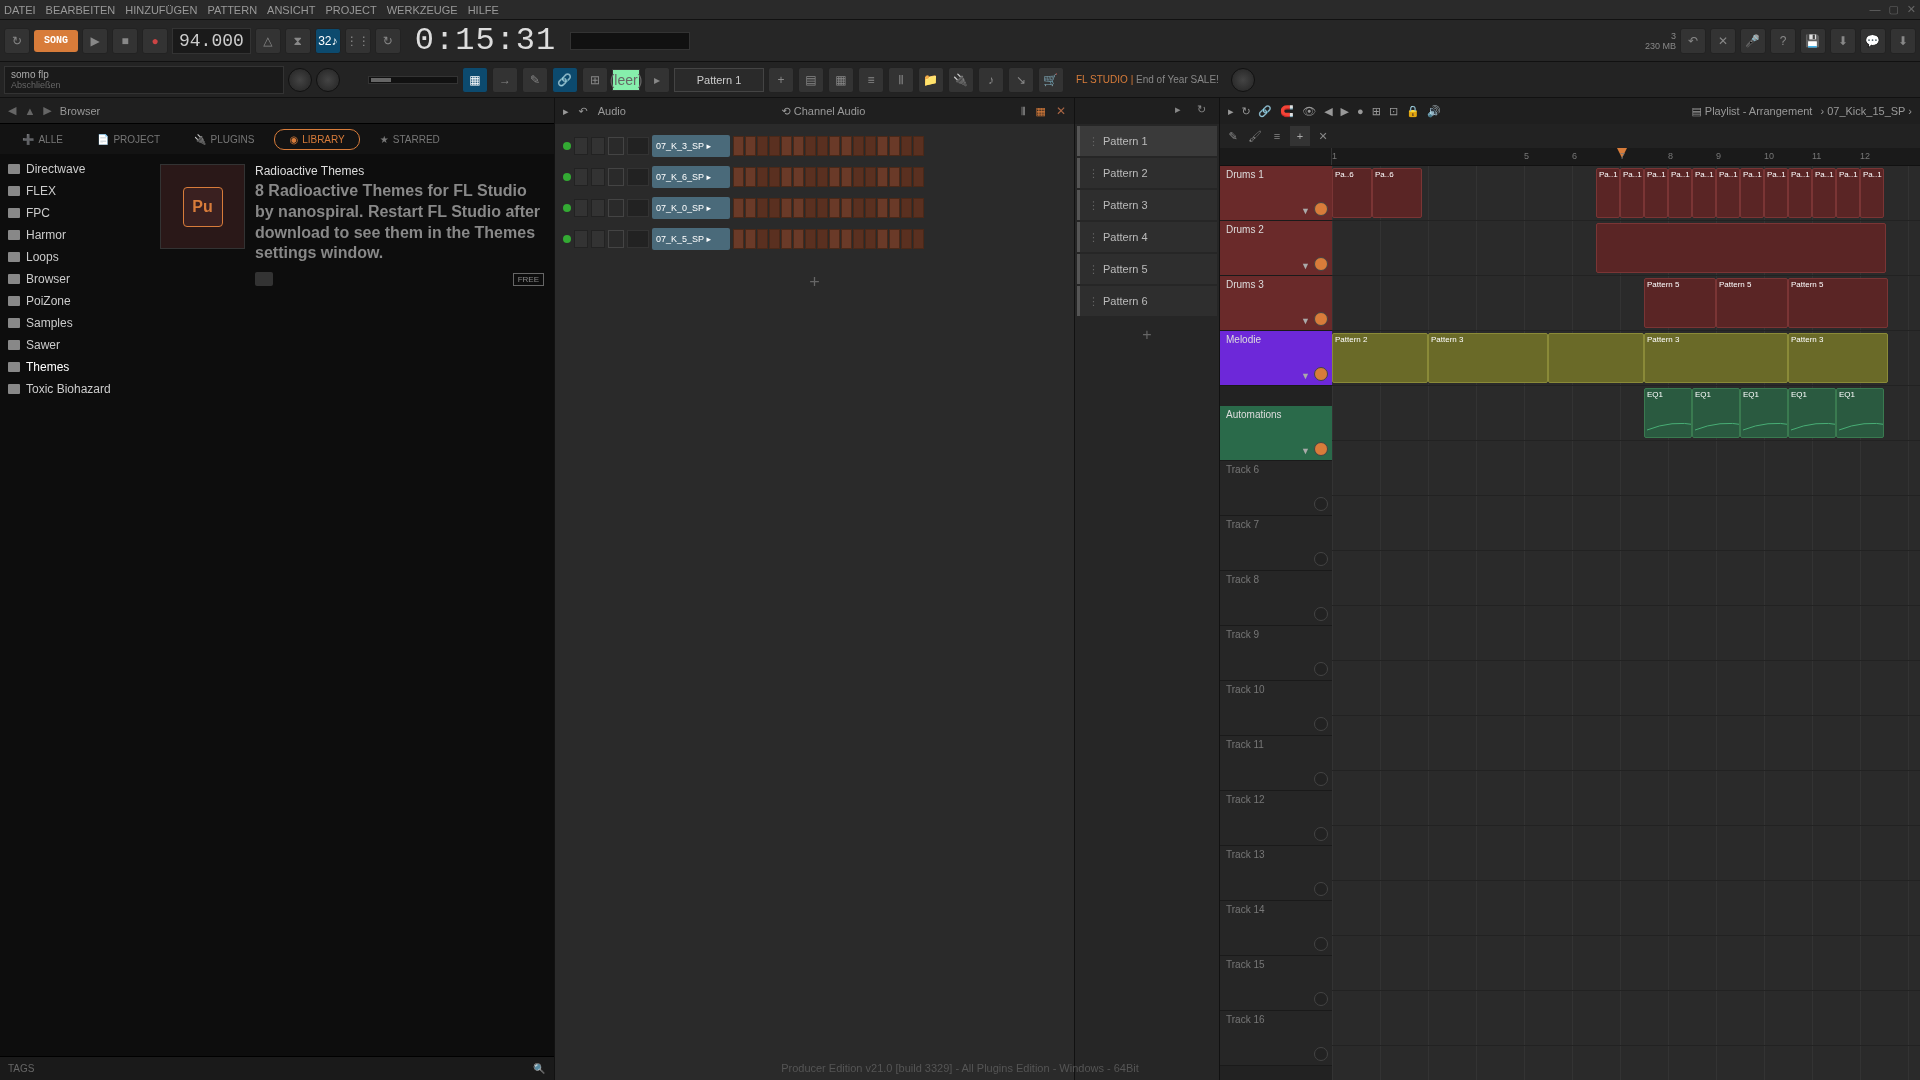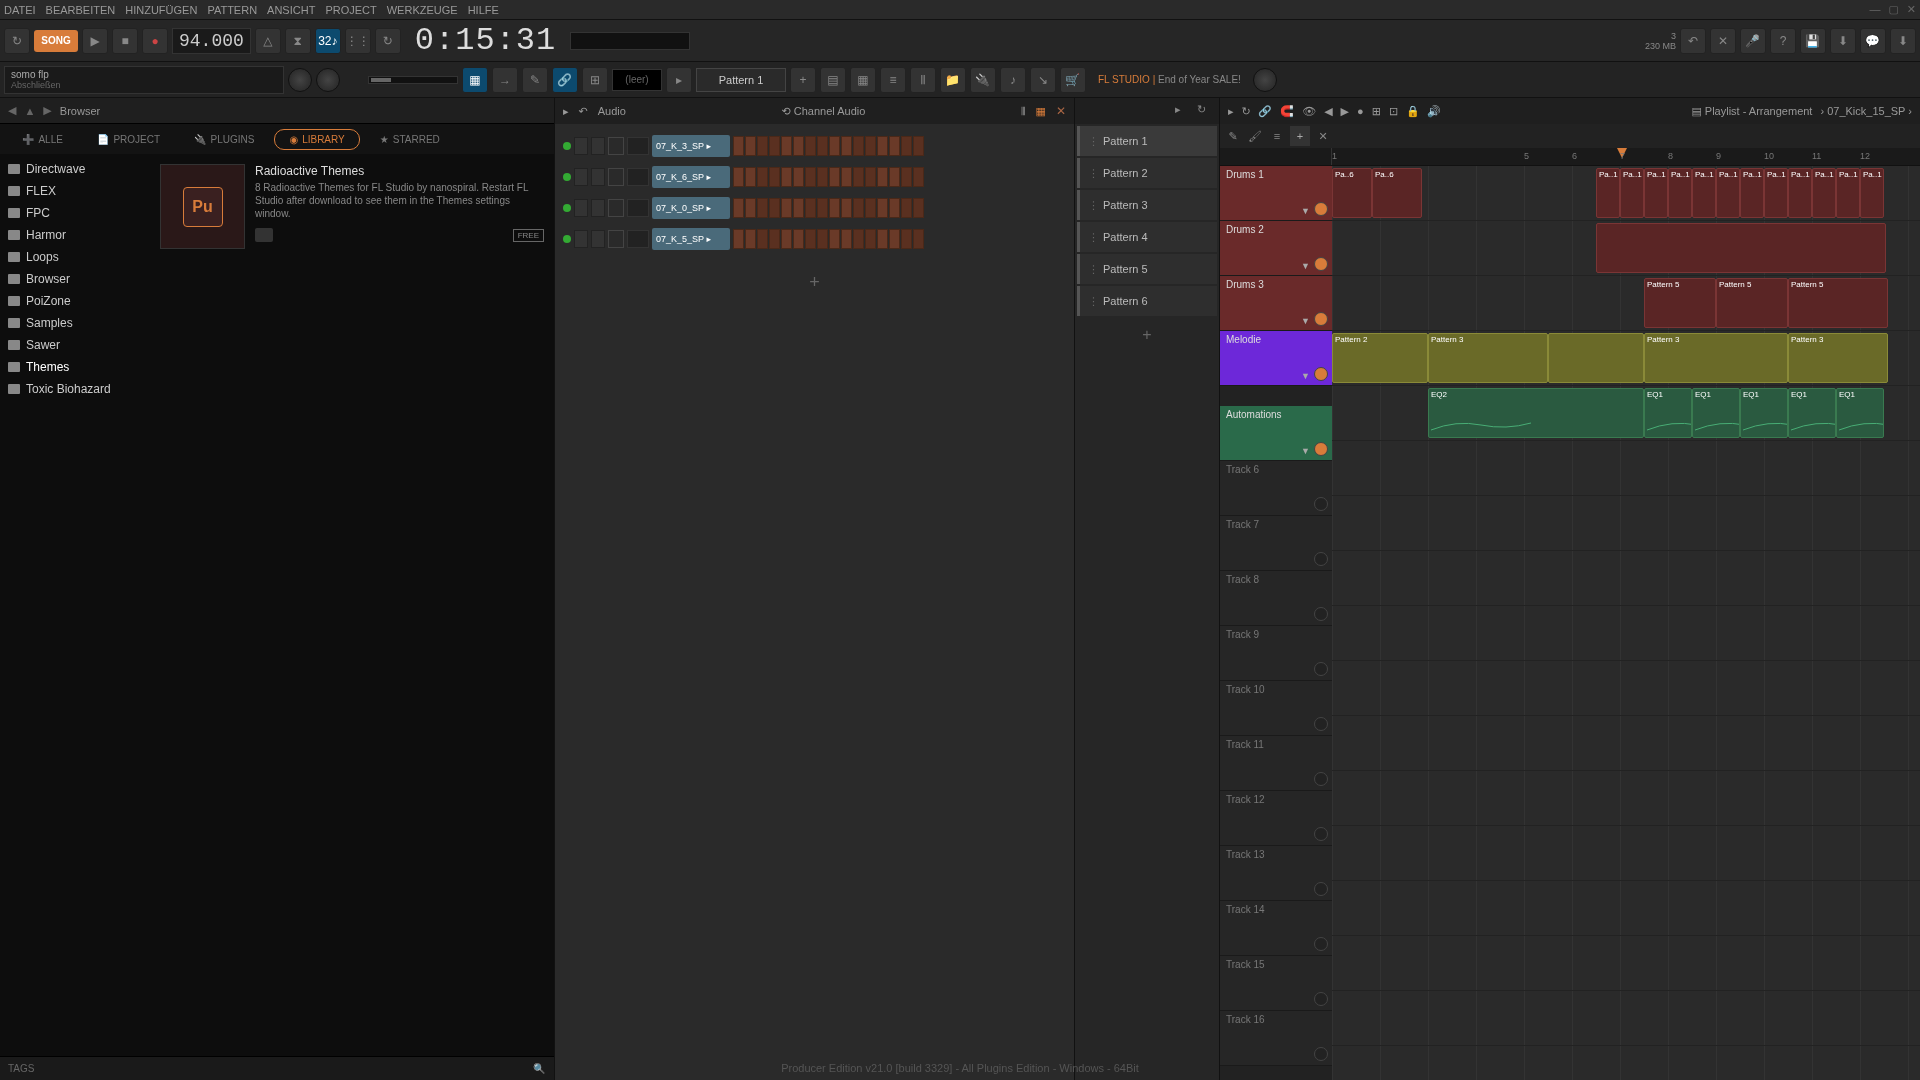--- a/index.html
+++ b/index.html
@@ -6,36 +6,36 @@
 body { background: #1a1a1a; width: 1920px; height: 1080px; overflow: hidden; color: #aaa; font-size: 11px; }
 
 
 .menubar { height: 20px; background: #2a2a2a; display: flex; align-items: center; padding: 0 4px; gap: 10px; font-size: 11px; color: #999; border-bottom: 1px solid #111; }
 .menubar span { cursor: pointer; }
 
 
 .toolbar { height: 42px; background: #262626; display: flex; align-items: center; padding: 0 4px; gap: 4px; border-bottom: 1px solid #111; }
 .tb-btn { width: 26px; height: 26px; background: #333; border: 1px solid #222; border-radius: 3px; display: flex; align-items: center; justify-content: center; color: #888; font-size: 12px; cursor: pointer; }
 .tb-btn.active { background: #0c4a6e; color: #fff; }
-.song-btn { width: 44px; height: 22px; background: #d87c3a; color: #fff; border-radius: 3px; display: flex; align-items: center; justify-content: center; font-size: 10px; font-weight: bold; }
+.song-btn { width: 44px; height: 22px; background: #d87c3a; color: #fff; border-radius: 3px; display: flex; align-items: center; justify-content: center; font-size: 10px; font-weight: bold; font-family: Liberation Mono, monospace; }
 .time-display { font-family: 'Courier New', monospace; font-size: 32px; color: #ddd; letter-spacing: 1px; padding: 0 10px; font-weight: 300; }
 .tempo-display { font-family: 'Courier New', monospace; font-size: 18px; color: #ccc; background: #1a1a1a; padding: 2px 6px; border: 1px solid #333; }
 .meter { width: 120px; height: 18px; background: #111; border: 1px solid #333; }
 .win-controls { margin-left: auto; display: flex; gap: 8px; color: #666; }
 
 
 .toolbar2 { height: 36px; background: #232323; display: flex; align-items: center; padding: 0 4px; gap: 4px; border-bottom: 1px solid #111; }
 .hint-panel { width: 280px; height: 28px; background: #1a1a1a; border: 1px solid #333; padding: 2px 6px; display: flex; flex-direction: column; justify-content: center; }
 .hint-title { color: #aaa; font-size: 10px; }
 .hint-sub { color: #666; font-size: 9px; }
 .knob { width: 24px; height: 24px; border-radius: 50%; background: radial-gradient(#444,#222); border: 1px solid #111; }
 .vol-slider { width: 90px; height: 8px; background: #111; border: 1px solid #333; position: relative; }
 .vol-slider::after { content: ''; position: absolute; left: 2px; top: 1px; width: 20px; height: 4px; background: #666; }
 .pattern-sel { width: 90px; height: 24px; background: #2a2a2a; border: 1px solid #444; color: #ccc; display: flex; align-items: center; justify-content: center; font-size: 11px; }
-.dropdown-empty { width: 50px; height: 22px; background: #000000; border: 1px solid #333; color: #666; font-size: 10px; display: flex; align-items: center; justify-content: center; }
+.dropdown-empty { width: 28px; height: 22px; background: #86efac; border: 1px solid #333; color: #666; font-size: 14px; display: flex; align-items: center; justify-content: center; }
 .news { color: #888; font-size: 10px; margin-left: 8px; }
 
 
 .main { display: flex; height: calc(100% - 98px); }
 
 
 .browser { width: 554px; background: #0d0d0d; display: flex; flex-direction: column; }
 .browser-hdr { height: 26px; background: #1f1f1f; display: flex; align-items: center; padding: 0 8px; gap: 8px; color: #999; font-size: 11px; border-bottom: 1px solid #000; }
 .browser-hdr .arrow { color: #666; cursor: pointer; }
 .browser-tabs { height: 30px; display: flex; align-items: center; gap: 6px; padding: 0 8px; background: #131313; }
@@ -45,21 +45,21 @@
 .browser-tree { width: 150px; padding: 4px 0; }
 .tree-item { padding: 4px 8px; color: #ccc; font-size: 12px; display: flex; align-items: center; gap: 6px; cursor: pointer; }
 .tree-item.sel { color: #fff; }
 .folder-icon { width: 12px; height: 10px; background: #888; border-radius: 1px; }
 .browser-content { flex: 1; padding: 10px; }
 .theme-card { display: flex; gap: 10px; }
 .theme-thumb { width: 85px; height: 85px; background: #2a1818; border: 1px solid #333; display: flex; align-items: center; justify-content: center; position: relative; }
 .theme-badge { width: 40px; height: 40px; background: #3a2020; border: 1px solid #d87c3a; color: #d87c3a; font-size: 16px; font-weight: bold; display: flex; align-items: center; justify-content: center; border-radius: 4px; }
 .theme-info { flex: 1; }
 .theme-title { color: #ddd; font-size: 12px; margin-bottom: 3px; }
-.theme-desc { color: #888; font-size: 10px; line-height: 1.3; }
+.theme-desc { color: #888; font-size: 16px; line-height: 1.3; font-weight: bold; }
 .theme-footer { display: flex; gap: 6px; margin-top: 8px; align-items: center; }
 .free-badge { border: 1px solid #666; color: #888; font-size: 8px; padding: 1px 4px; margin-left: auto; }
 .dl-icon { width: 18px; height: 14px; background: #333; border-radius: 2px; }
 .tags-bar { height: 24px; background: #1a1a1a; border-top: 1px solid #000; display: flex; align-items: center; padding: 0 8px; color: #666; font-size: 10px; }
 .tags-bar .search { margin-left: auto; color: #d87c3a; }
 
 
 .chrack { width: 520px; background: #2a2a2a; display: flex; flex-direction: column; border-left: 1px solid #111; }
 .chrack-hdr { height: 26px; background: #1f1f1f; display: flex; align-items: center; padding: 0 8px; gap: 10px; color: #999; font-size: 11px; }
 .chrack-hdr .spacer { flex: 1; }
@@ -556,23 +556,20 @@
             <div class="clip drums" style="left: 456px; width: 100px;">Pattern 5</div>
           </div>
           <div class="pl-lane">
             <div class="clip mel" style="left: 0px; width: 96px;">Pattern 2</div>
             <div class="clip mel" style="left: 96px; width: 120px;">Pattern 3</div>
             <div class="clip mel" style="left: 216px; width: 96px;"></div>
             <div class="clip mel" style="left: 312px; width: 144px;">Pattern 3</div>
             <div class="clip mel" style="left: 456px; width: 100px;">Pattern 3</div>
           </div>
           <div class="pl-lane">
-            <div class="clip auto" style="left: 96px; width: 216px;">EQ2<svg class="clip-wave" viewBox="0 0 100 20">
-                <path d="M0,15 Q25,5 50,10 T100,8" stroke="#6fa" fill="none"></path>
-              </svg></div>
             <div class="clip auto" style="left: 312px; width: 48px;">EQ1<svg class="clip-wave" viewBox="0 0 100 20">
                 <path d="M0,15 Q25,5 50,10 T100,8" stroke="#6fa" fill="none"></path>
               </svg></div>
             <div class="clip auto" style="left: 360px; width: 48px;">EQ1<svg class="clip-wave" viewBox="0 0 100 20">
                 <path d="M0,15 Q25,5 50,10 T100,8" stroke="#6fa" fill="none"></path>
               </svg></div>
             <div class="clip auto" style="left: 408px; width: 48px;">EQ1<svg class="clip-wave" viewBox="0 0 100 20">
                 <path d="M0,15 Q25,5 50,10 T100,8" stroke="#6fa" fill="none"></path>
               </svg></div>
             <div class="clip auto" style="left: 456px; width: 48px;">EQ1<svg class="clip-wave" viewBox="0 0 100 20">

